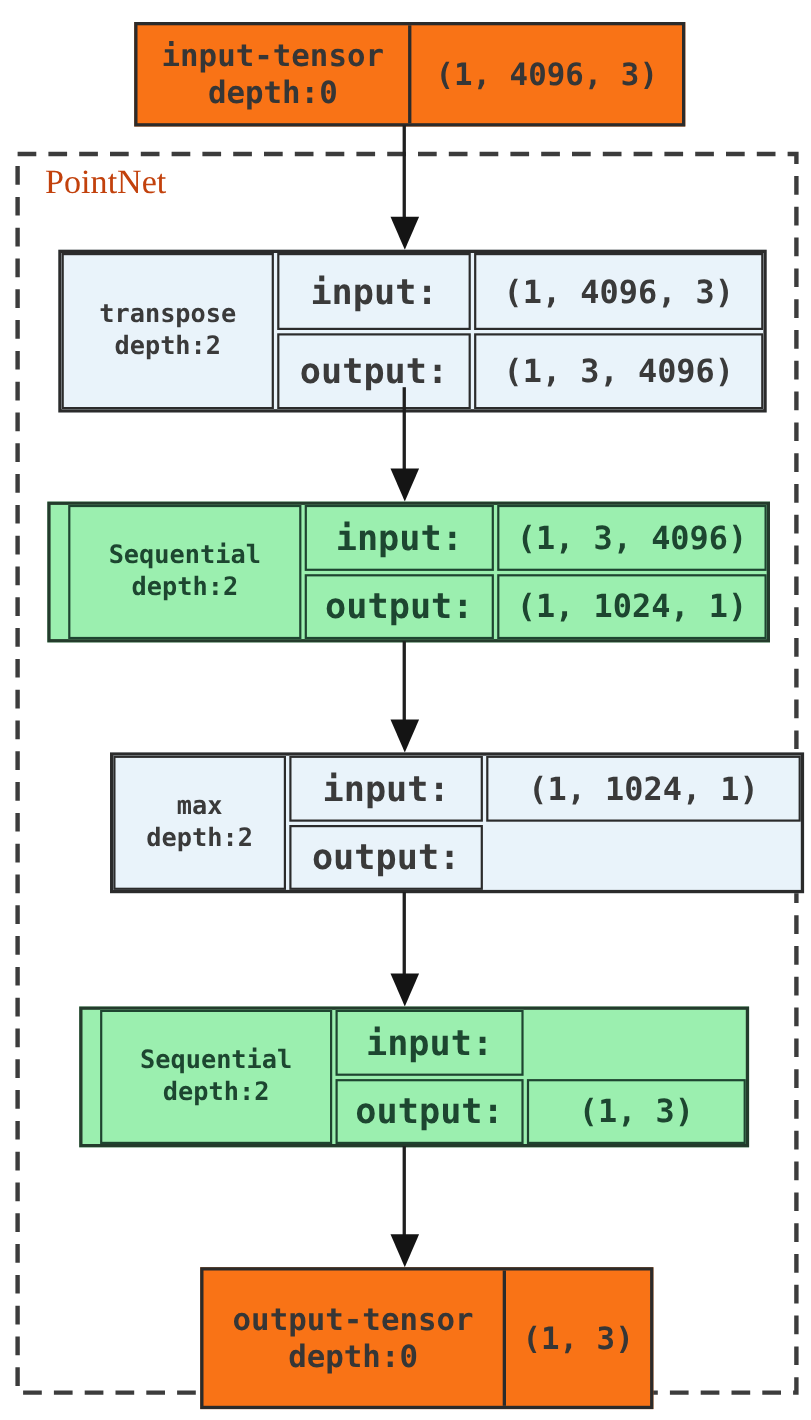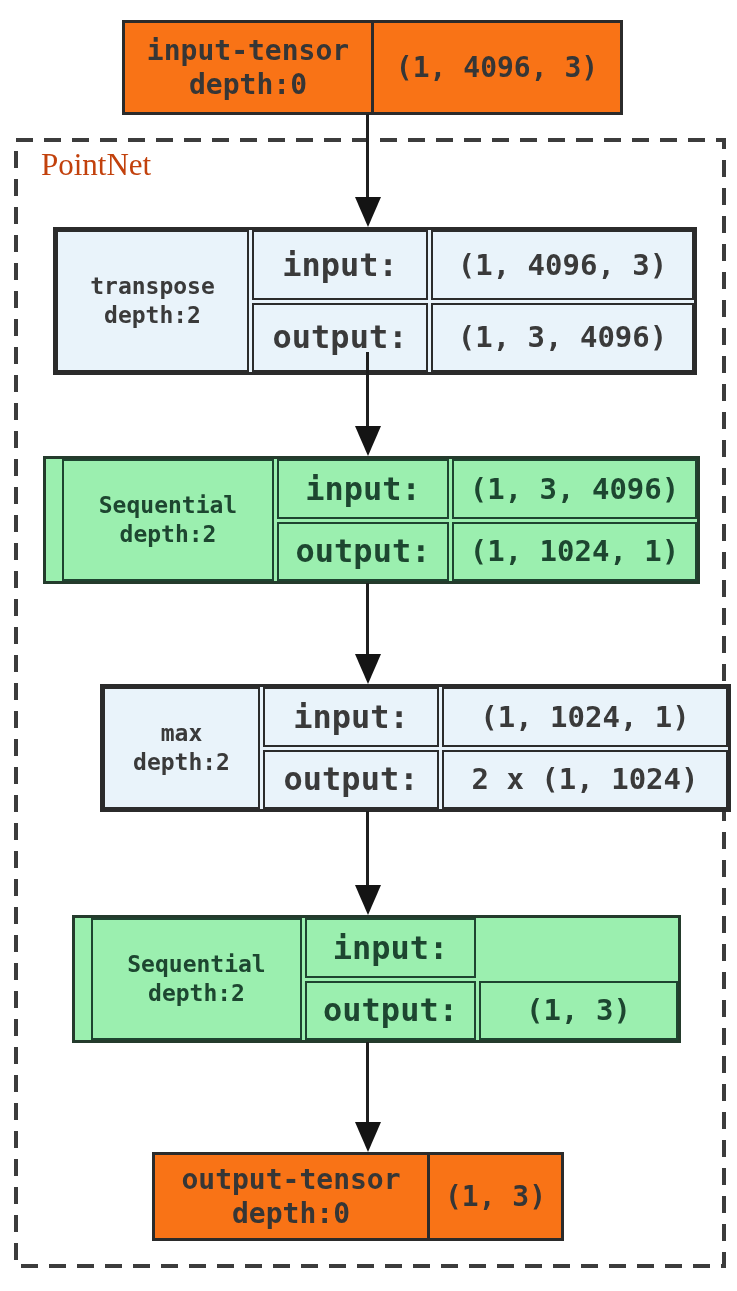--- a/index.html
+++ b/index.html
@@ -96,40 +96,39 @@
   <div class="edge-head" style="top:654px;"></div>
 
   <div class="node module blue" style="left:60px;top:684px;width:631px;height:128px;grid-template-columns:157px 176px 1fr;margin-left:40px;">
     <div class="cell name-cell">
       <div>max</div>
       <div>depth:2</div>
     </div>
     <div class="cell io-cell">input:</div>
     <div class="cell val-cell">(1, 1024, 1)</div>
     <div class="cell io-cell">output:</div>
-    <div class="cell val-cell">2 x (1, 1024)</div>
   </div>
 
   <div class="edge-line" style="top:811px;height:75px;"></div>
   <div class="edge-head" style="top:885px;"></div>
 
   <div class="node module green" style="left:72px;top:915px;width:609px;height:128px;grid-template-columns:211px 171px 1fr;">
     <div class="cell name-cell">
       <div>Sequential</div>
       <div>depth:2</div>
     </div>
     <div class="cell io-cell">input:</div>
     <div class="cell io-cell">output:</div>
     <div class="cell val-cell">(1, 3)</div>
   </div>
 
   <div class="edge-line" style="top:1042px;height:81px;"></div>
   <div class="edge-head" style="top:1122px;"></div>
 
-  <div class="node tensor" style="left:152px;top:1152px;width:412px;height:89px;grid-template-columns:272px 1fr;">
+  <div class="node tensor" style="left:182px;top:1152px;width:412px;height:129px;grid-template-columns:272px 1fr;">
     <div class="tcell">
       <div>output-tensor</div>
       <div>depth:0</div>
     </div>
     <div class="tcell shape">(1, 3)</div>
   </div>
 
 </div>
 
 </body></html>

